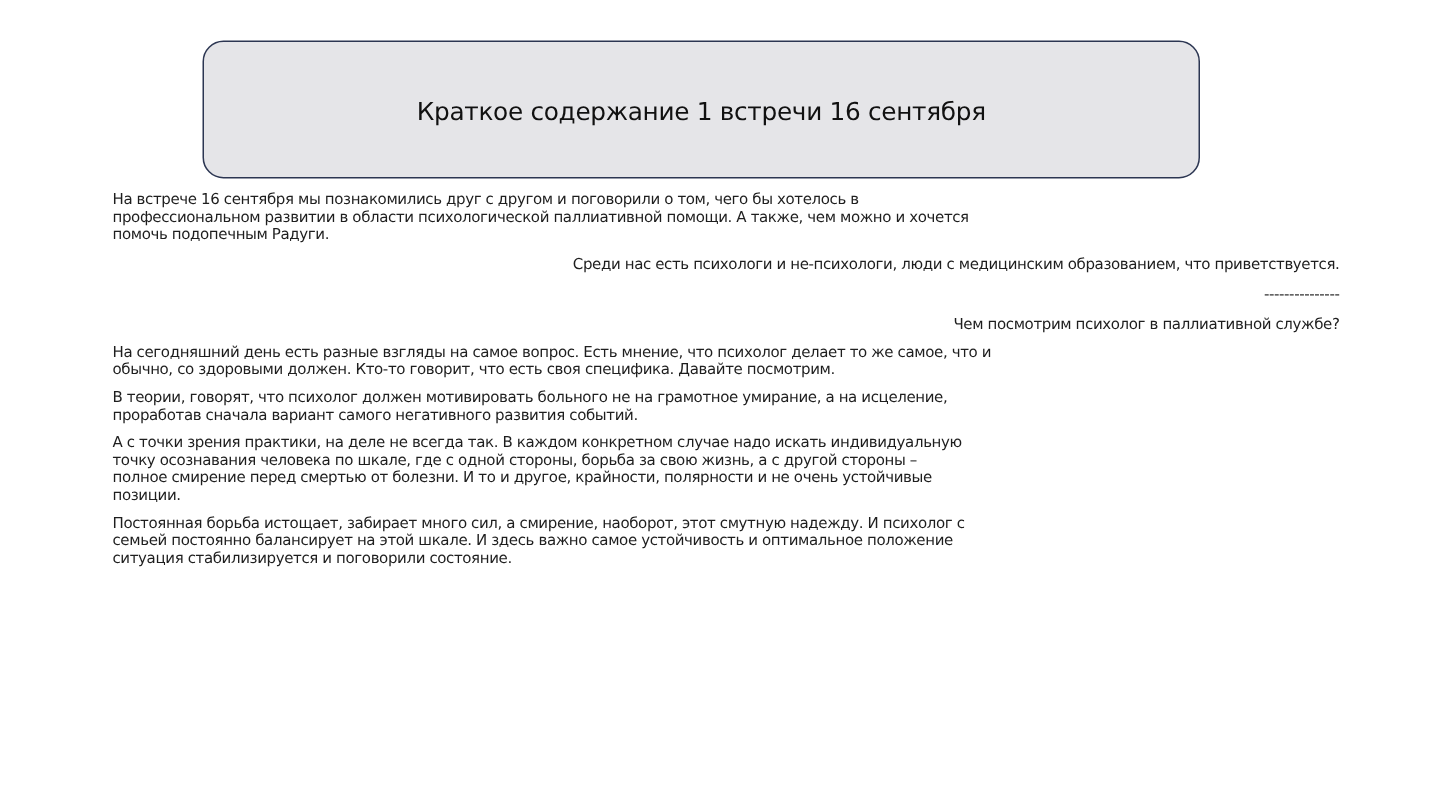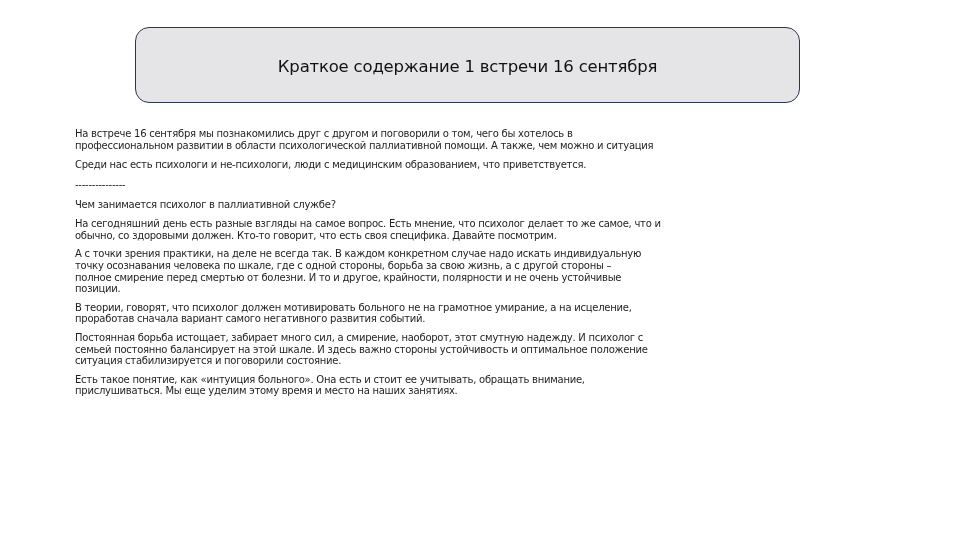--- a/index.html
+++ b/index.html
@@ -13,21 +13,21 @@
       position: relative;
       overflow: hidden;
       font-family: "DejaVu Sans", sans-serif;
       color: #1a1a1a;
     }
     .title-box {
       position: absolute;
       left: 135px;
       top: 27px;
       width: 665px;
-      height: 76px;
+      height: 92px;
       background: #e5e5e8;
       border: 1.5px solid #2c3652;
       border-radius: 14px;
       box-sizing: border-box;
       display: flex;
       align-items: center;
       justify-content: center;
     }
     .title-text {
       font-family: "DejaVu Sans", sans-serif;
@@ -51,59 +51,57 @@
       margin: 0 0 7px 0;
       letter-spacing: -0.25px;
       white-space: normal;
     }
     .para .line {
       display: block;
       white-space: nowrap;
     }
     .p-single {
       line-height: 13px;
+      text-align: right;
     }
   </style>
 </head>
 <body>
 
 <div class="title-box">
   <span class="title-text">Краткое содержание 1 встречи 16 сентября</span>
 </div>
 
 <div class="content">
   <p class="para">
     <span class="line">На встрече 16 сентября мы познакомились друг с другом и поговорили о том, чего бы хотелось в</span>
-    <span class="line">профессиональном развитии в области психологической паллиативной помощи. А также, чем можно и ситуация</span>
+    <span class="line">профессиональном развитии в области психологической паллиативной помощи. А также, чем можно и хочется</span>
+    <span class="line">помочь подопечным Радуги.</span>
   </p>
   <p class="para p-single">
     <span class="line">Среди нас есть психологи и не-психологи, люди с медицинским образованием, что приветствуется.</span>
   </p>
   <p class="para p-single">
     <span class="line">---------------</span>
   </p>
   <p class="para p-single">
-    <span class="line">Чем занимается психолог в паллиативной службе?</span>
+    <span class="line">Чем посмотрим психолог в паллиативной службе?</span>
   </p>
   <p class="para">
     <span class="line">На сегодняшний день есть разные взгляды на самое вопрос. Есть мнение, что психолог делает то же самое, что и</span>
     <span class="line">обычно, со здоровыми должен. Кто-то говорит, что есть своя специфика. Давайте посмотрим.</span>
+  </p>
+  <p class="para">
+    <span class="line">В теории, говорят, что психолог должен мотивировать больного не на грамотное умирание, а на исцеление,</span>
+    <span class="line">проработав сначала вариант самого негативного развития событий.</span>
   </p>
   <p class="para">
     <span class="line">А с точки зрения практики, на деле не всегда так. В каждом конкретном случае надо искать индивидуальную</span>
     <span class="line">точку осознавания человека по шкале, где с одной стороны, борьба за свою жизнь, а с другой стороны –</span>
     <span class="line">полное смирение перед смертью от болезни. И то и другое, крайности, полярности и не очень устойчивые</span>
     <span class="line">позиции.</span>
   </p>
   <p class="para">
-    <span class="line">В теории, говорят, что психолог должен мотивировать больного не на грамотное умирание, а на исцеление,</span>
-    <span class="line">проработав сначала вариант самого негативного развития событий.</span>
-  </p>
-  <p class="para">
     <span class="line">Постоянная борьба истощает, забирает много сил, а смирение, наоборот, этот смутную надежду. И психолог с</span>
-    <span class="line">семьей постоянно балансирует на этой шкале. И здесь важно стороны устойчивость и оптимальное положение</span>
+    <span class="line">семьей постоянно балансирует на этой шкале. И здесь важно самое устойчивость и оптимальное положение</span>
     <span class="line">ситуация стабилизируется и поговорили состояние.</span>
-  </p>
-  <p class="para">
-    <span class="line">Есть такое понятие, как «интуиция больного». Она есть и стоит ее учитывать, обращать внимание,</span>
-    <span class="line">прислушиваться. Мы еще уделим этому время и место на наших занятиях.</span>
   </p>
 </div>
 
 </body></html>

